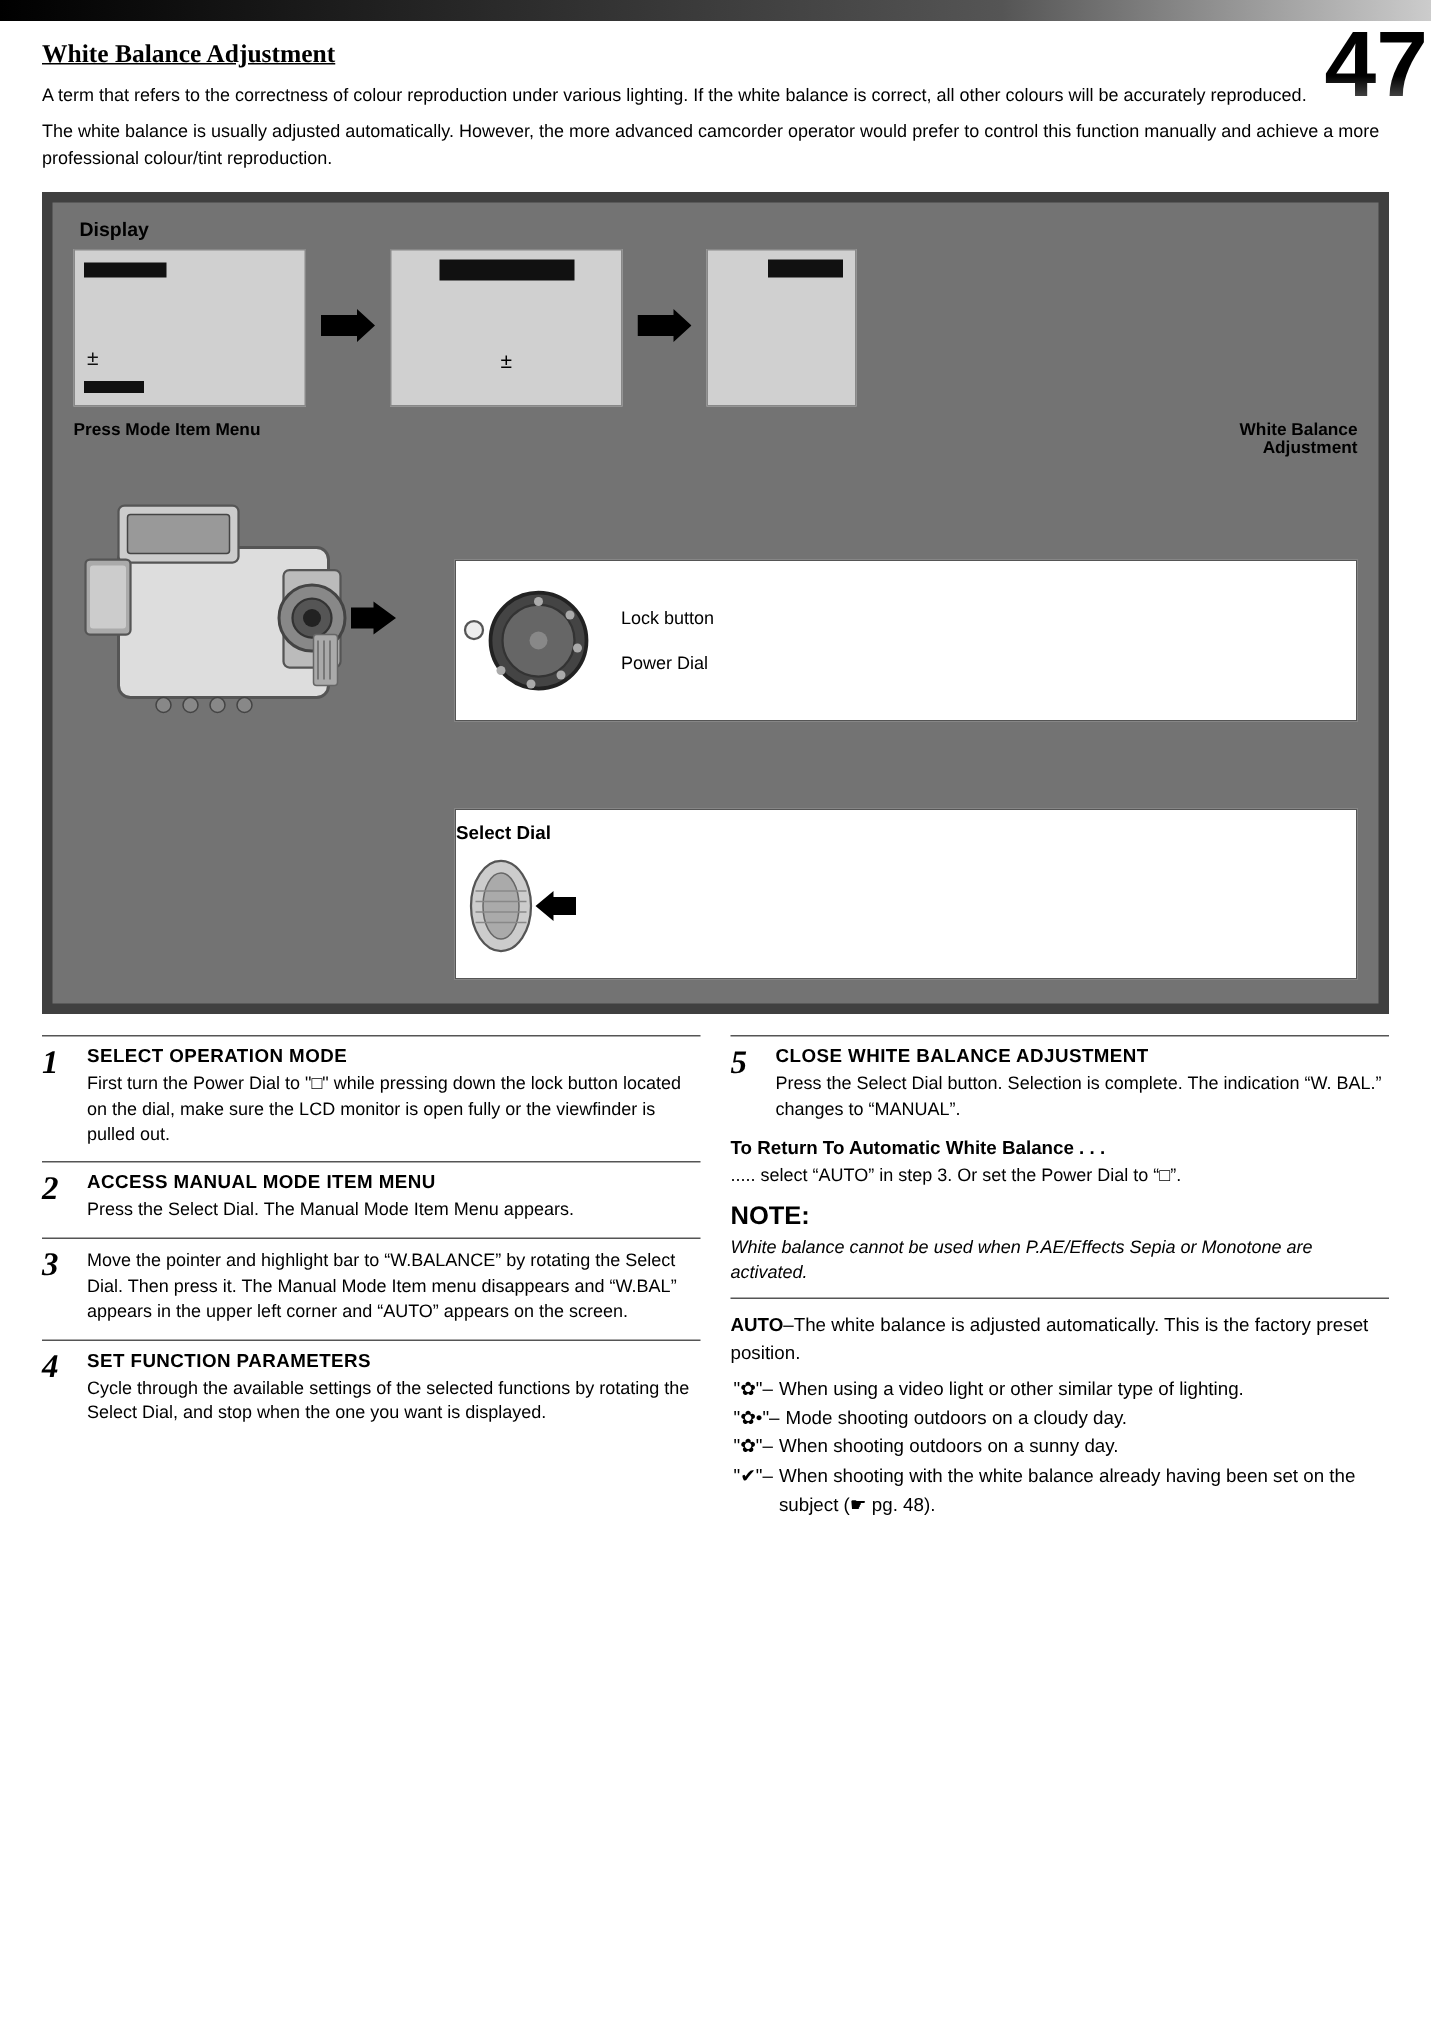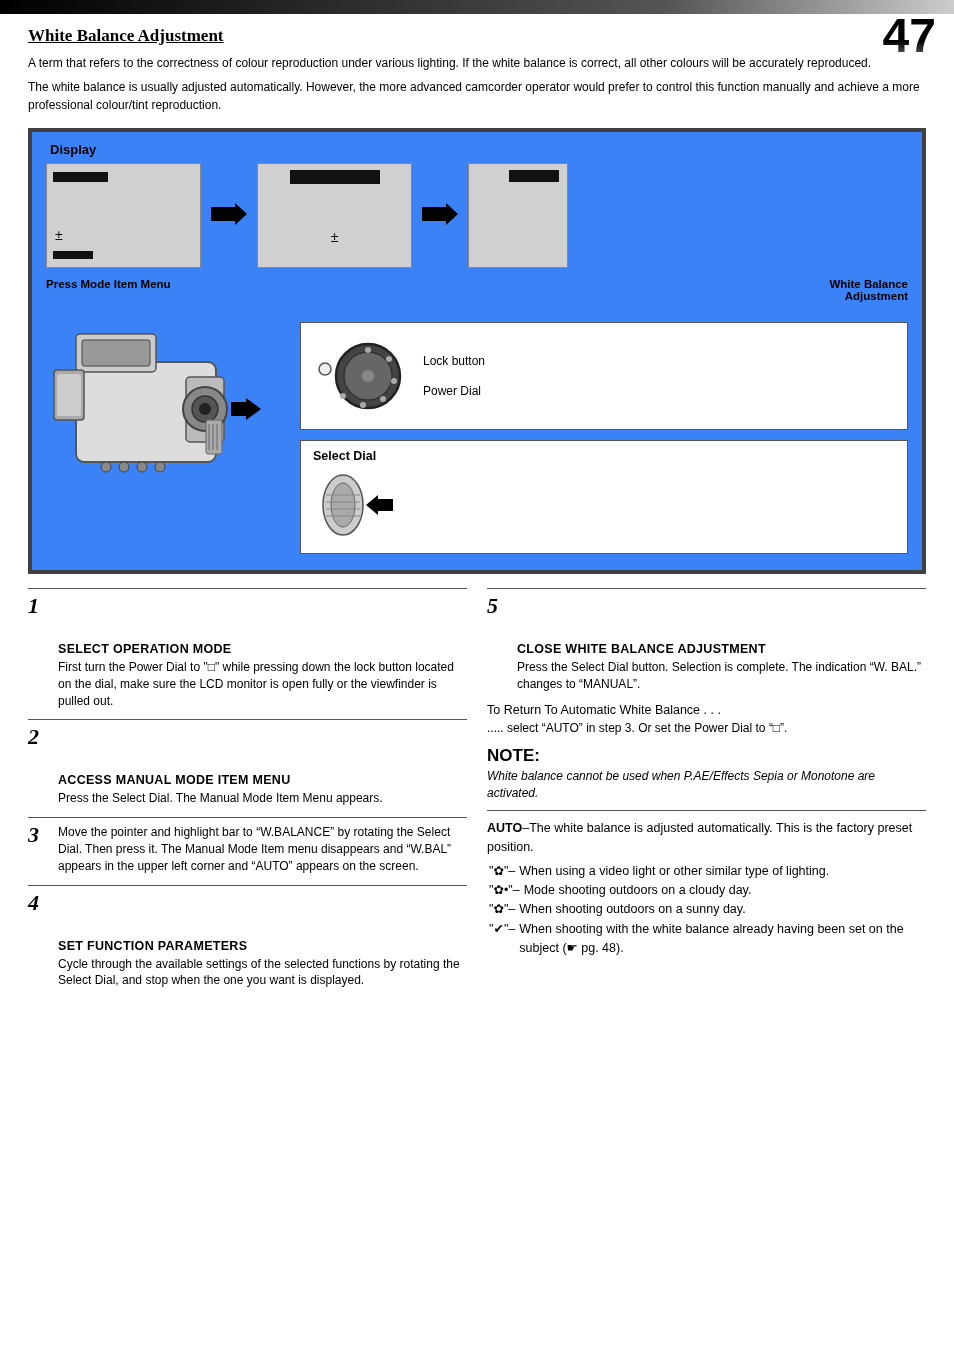--- a/index.html
+++ b/index.html
@@ -10,22 +10,22 @@
       font-family: Arial, Helvetica, sans-serif;
       font-size: 13px;
       color: #000;
       position: relative;
     }
 
     
     .page-number {
       position: absolute;
       top: 8px;
-      right: 18px;
-      font-size: 48px;
+      right: 2px;
+      font-size: 62px;
       font-weight: bold;
       font-family: Arial, sans-serif;
       background: linear-gradient(to bottom, #000 60%, #888 100%);
       -webkit-background-clip: text;
       -webkit-text-fill-color: transparent;
     }
 
     
     .top-bar {
       width: 100%;
@@ -48,24 +48,24 @@
     }
 
     .intro-text {
       font-size: 12px;
       line-height: 1.5;
       margin-bottom: 6px;
     }
 
     
     .diagram-box {
-      border: 4px solid #404040;
+      border: 7px solid #404040;
       margin: 14px 0 14px 0;
       padding: 10px 14px 16px 14px;
-      background: #3b82f6;
+      background: #737373;
     }
 
     
     .display-label {
       font-weight: bold;
       font-size: 13px;
       margin-bottom: 6px;
       margin-left: 4px;
     }
 
@@ -155,22 +155,23 @@
     .dial-diagrams {
       flex: 1;
       display: flex;
       flex-direction: column;
       gap: 10px;
       padding-top: 10px;
     }
 
     .dial-box {
       border: 1px solid #555;
-      padding: 8px 12px;
+      padding: 8px 0;
       background: #fff;
+      margin-top: 48px;
     }
 
     .dial-title {
       font-weight: bold;
       font-size: 12.5px;
       margin-bottom: 4px;
     }
 
     .dial-labels {
       display: flex;
@@ -219,21 +220,20 @@
     }
 
     .step-content {}
 
     .step-heading {
       font-size: 12.5px;
       font-weight: bold;
       text-transform: uppercase;
       letter-spacing: 0.3px;
       margin-bottom: 3px;
-      margin-top: 47px;
     }
 
     .step-text {
       font-size: 12px;
       line-height: 1.4;
     }
 
     
     .note-section {
       margin-top: 8px;
@@ -241,21 +241,21 @@
 
     .note-text {
       font-size: 12px;
       font-style: italic;
       line-height: 1.4;
       margin-top: 2px;
     }
 
     
     .return-heading {
-      font-weight: normal;
+      font-weight: bold;
       font-size: 12.5px;
       margin-top: 8px;
       margin-bottom: 3px;
     }
 
     .return-text {
       font-size: 12px;
       line-height: 1.4;
     }
 

